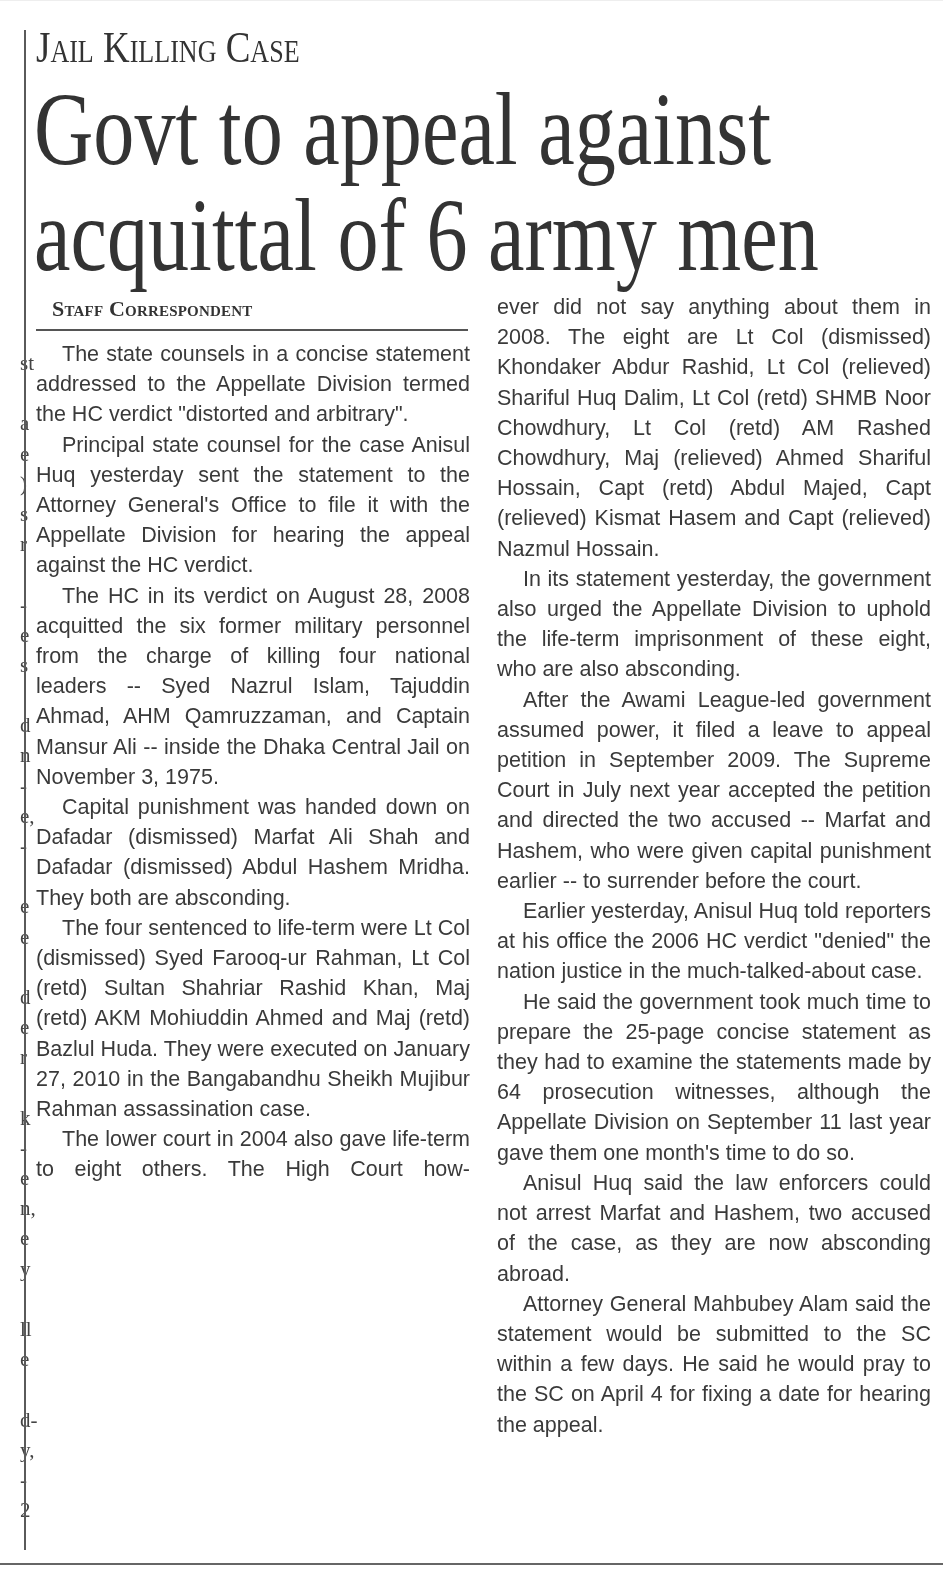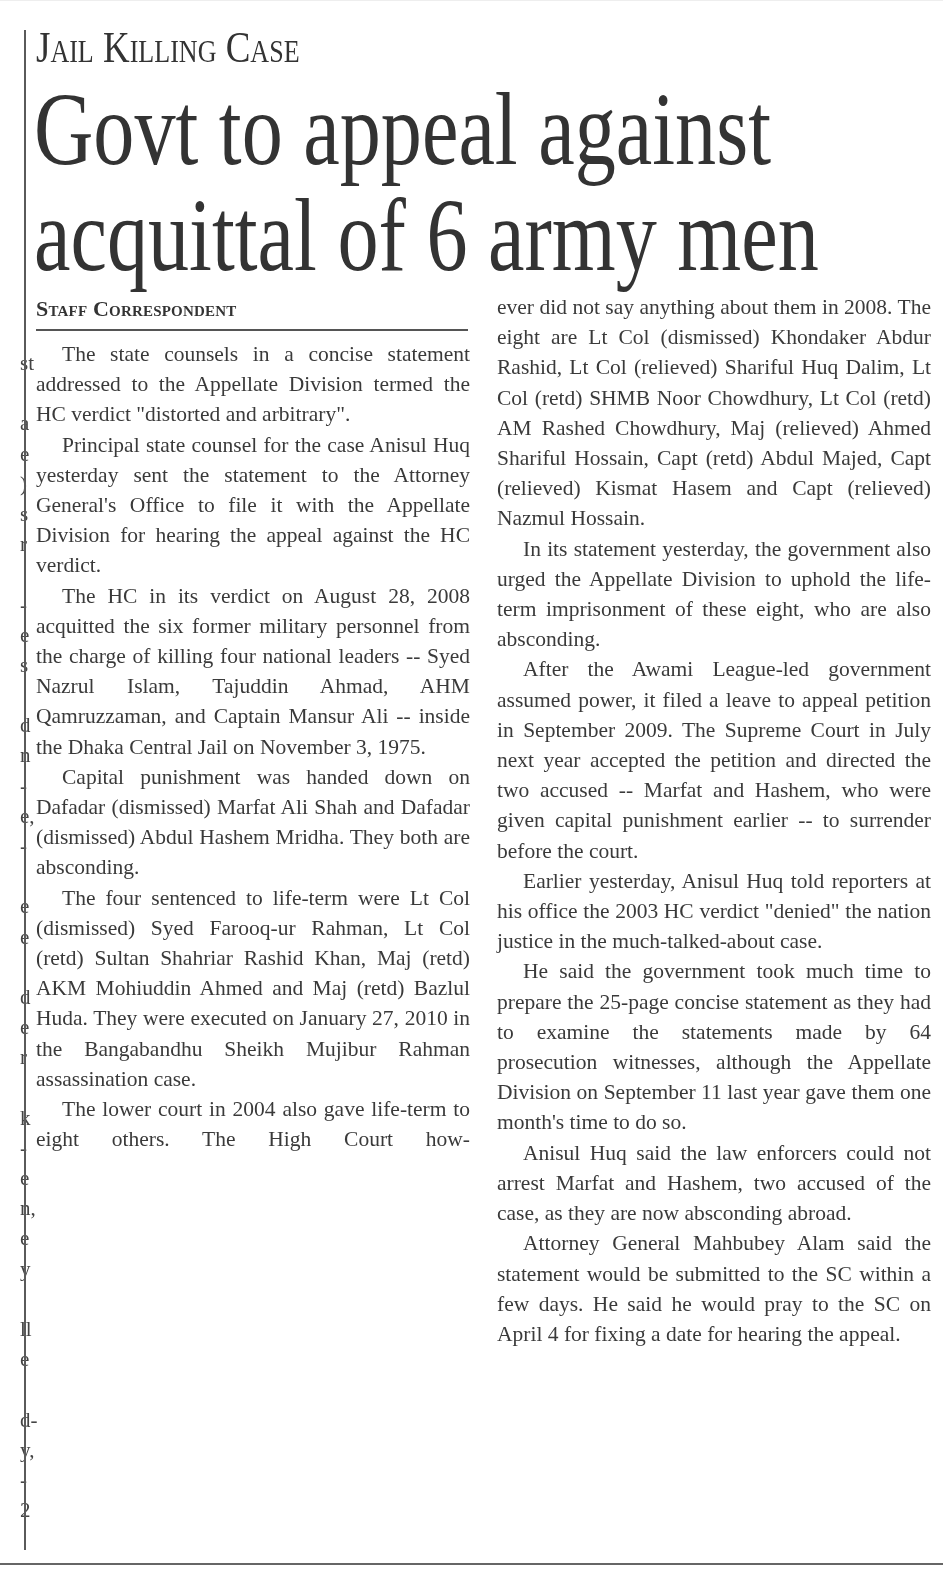--- a/index.html
+++ b/index.html
@@ -26,32 +26,32 @@
     transform: scaleX(0.84); transform-origin: left top;
   }
   .headline {
     position: absolute; left: 34px; top: 76px; width: 1150px;
     font-family: "Liberation Serif", serif;
     font-size: 104px; line-height: 106px; color: #333;
     transform: scaleX(0.79); transform-origin: left top;
     white-space: nowrap; margin: 0; font-weight: normal;
   }
   .byline {
-    position: absolute; left: 36px; top: 296px;
+    position: absolute; left: 52px; top: 296px;
     font-family: "Liberation Serif", serif;
     font-size: 22px; font-variant: small-caps; color: #333; font-weight: bold;
     letter-spacing: 0.2px;
   }
   .byline-rule {
     position: absolute; left: 36px; top: 329px; width: 432px; height: 2px;
     background: #555;
   }
   .col {
     position: absolute; width: 434px;
-    font-family: Liberation Serif, serif;
+    font-family: Liberation Sans, sans-serif;
     font-size: 21.5px; line-height: 30.2px; color: #3a3a3a;
     text-align: justify;
   }
   .col1 { left: 36px; top: 339px; }
   .col2 { left: 497px; top: 292px; }
   .col p { margin: 0; text-indent: 26px; hyphens: manual; }
   .col p.noindent { text-indent: 0; }
   .bottom-rule {
     position: absolute; left: 0; top: 1563px; width: 943px; height: 2px;
     background: #666;
@@ -126,19 +126,19 @@
   <p>The HC in its verdict on August 28, 2008 acquitted the six former military personnel from the charge of killing four national leaders -- Syed Nazrul Islam, Tajuddin Ahmad, AHM Qamruzzaman, and Captain Mansur Ali -- inside the Dhaka Central Jail on November 3, 1975.</p>
   <p>Capital punishment was handed down on Dafadar (dismissed) Marfat Ali Shah and Dafadar (dismissed) Abdul Hashem Mridha. They both are absconding.</p>
   <p>The four sentenced to life-term were Lt Col (dismissed) Syed Farooq-ur Rahman, Lt Col (retd) Sultan Shahriar Rashid Khan, Maj (retd) AKM Mohiuddin Ahmed and Maj (retd) Bazlul Huda. They were executed on January 27, 2010 in the Bangabandhu Sheikh Mujibur Rahman assassination case.</p>
   <p style="text-align-last: justify;">The lower court in 2004 also gave life-term to eight others. The High Court how-</p>
 </div>
 
 <div class="col col2">
   <p class="noindent">ever did not say anything about them in 2008. The eight are Lt Col (dismissed) Khondaker Abdur Rashid, Lt Col (relieved) Shariful Huq Dalim, Lt Col (retd) SHMB Noor Chowdhury, Lt Col (retd) AM Rashed Chowdhury, Maj (relieved) Ahmed Shariful Hossain, Capt (retd) Abdul Majed, Capt (relieved) Kismat Hasem and Capt (relieved) Nazmul Hossain.</p>
   <p>In its statement yesterday, the government also urged the Appellate Division to uphold the life-term imprisonment of these eight, who are also absconding.</p>
   <p>After the Awami League-led government assumed power, it filed a leave to appeal petition in September 2009. The Supreme Court in July next year accepted the petition and directed the two accused -- Marfat and Hashem, who were given capital punishment earlier -- to surrender before the court.</p>
-  <p>Earlier yesterday, Anisul Huq told reporters at his office the 2003 HC verdict "denied" the nation justice in the much-talked-about case.</p>
+  <p>Earlier yesterday, Anisul Huq told reporters at his office the 2006 HC verdict "denied" the nation justice in the much-talked-about case.</p>
   <p>He said the government took much time to prepare the 25-page concise statement as they had to examine the statements made by 64 prosecution witnesses, although the Appellate Division on September 11 last year gave them one month's time to do so.</p>
   <p>Anisul Huq said the law enforcers could not arrest Marfat and Hashem, two accused of the case, as they are now absconding abroad.</p>
   <p>Attorney General Mahbubey Alam said the statement would be submitted to the SC within a few days. He said he would pray to the SC on April 4 for fixing a date for hearing the appeal.</p>
 </div>
 
 <div class="bottom-rule"></div>
 
 </body></html>

